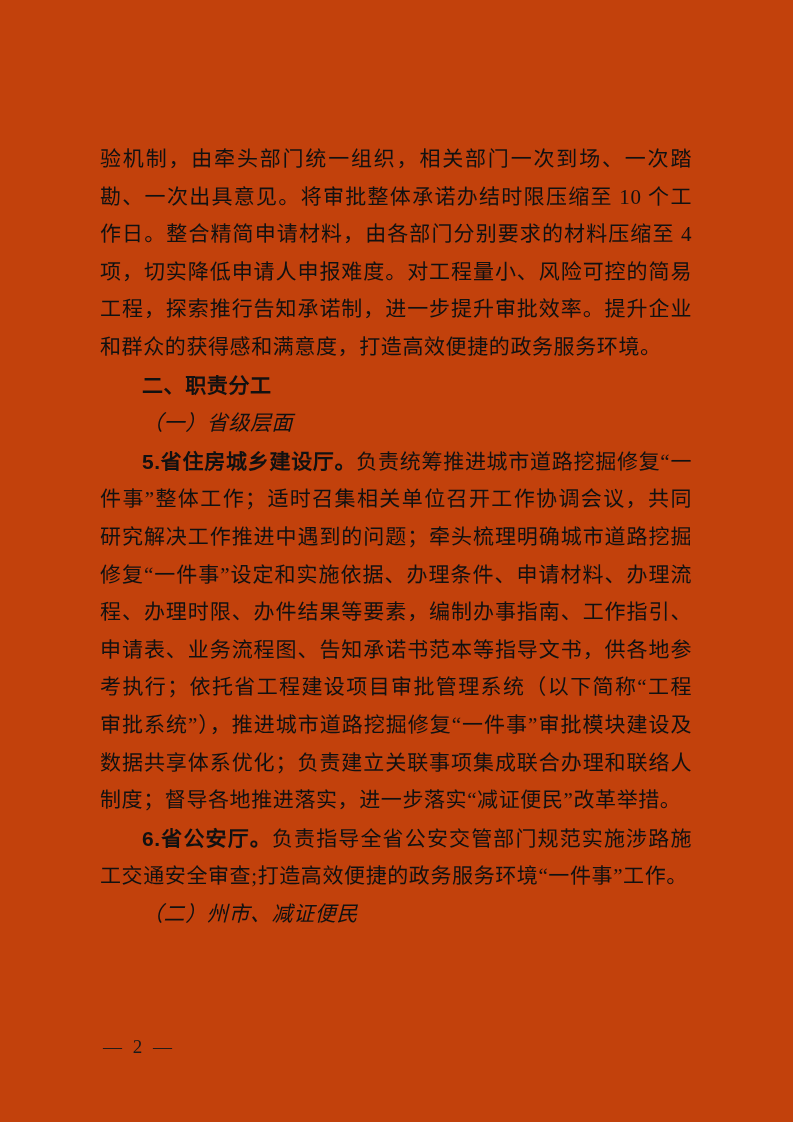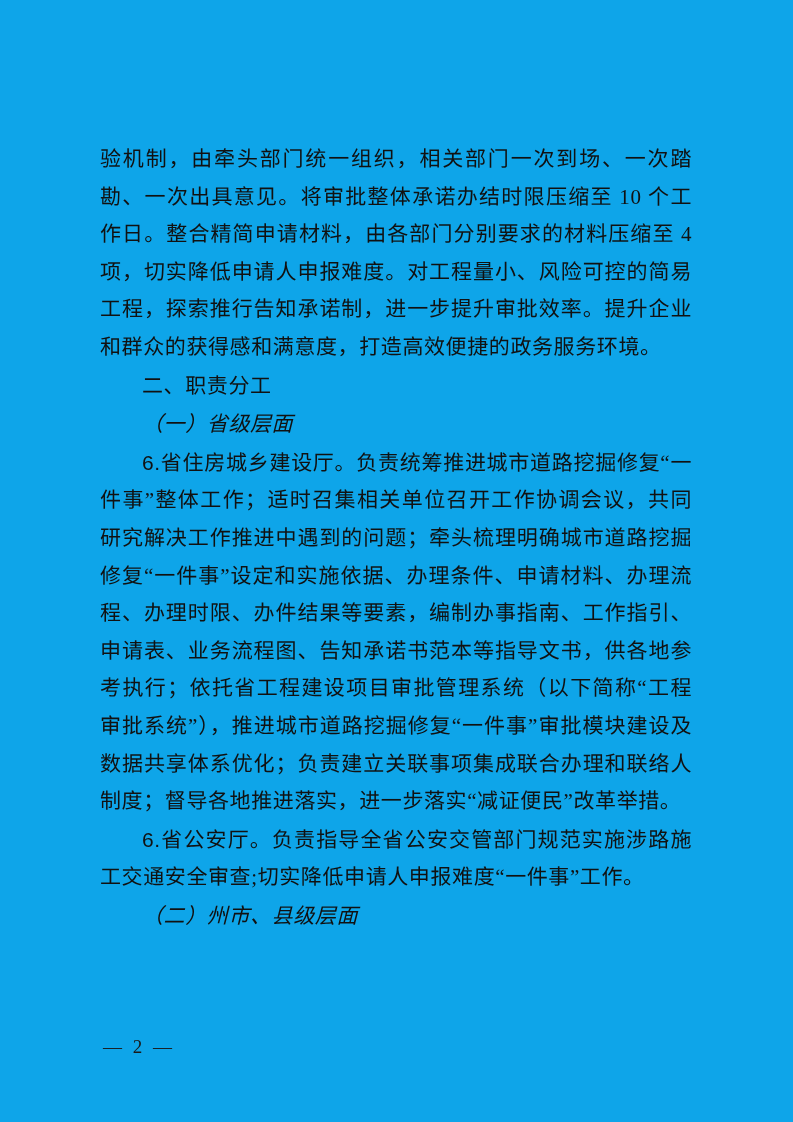--- a/index.html
+++ b/index.html
@@ -11,21 +11,21 @@
     height: 1122px;
     position: relative;
     background: #ffffff;
     overflow: hidden;
     font-family: "Liberation Serif", "DejaVu Serif", serif;
     color: #111111;
   }
   .page {
     position: absolute;
     inset: 0;
-    background: #0ea5e9;
+    background: #c2410c;
   }
   .doc {
     position: absolute;
     left: 100px;
     top: 141px;
     width: 592px;
     text-align: justify;
   }
   .doc p {
     margin: 0;
@@ -38,24 +38,24 @@
     text-indent: 2em;
   }
   .doc p.justify-last {
     text-align-last: justify;
   }
   .seg-normal {
     font-family: "Liberation Serif", "DejaVu Serif", serif;
   }
   .seg-hei {
     font-family: "Liberation Sans", "DejaVu Sans", sans-serif;
-    font-weight: 400;
+    font-weight: 700;
   }
   .seg-kai {
-    font-family: Liberation Sans, sans-serif;
+    font-family: Liberation Serif, serif;
     font-style: italic;
   }
   .page-footer {
     position: absolute;
     left: 103px;
     top: 1035px;
     font-size: 19px;
     line-height: 24px;
     letter-spacing: 3px;
     color: #1a1a1a;
@@ -63,20 +63,20 @@
   }
 </style>
 </head>
 <body>
 
 <main class="page">
   <section class="doc" id="doc-body">
       <p class="body"><span class="seg-normal">验机制，由牵头部门统一组织，相关部门一次到场、一次踏勘、一次出具意见。将审批整体承诺办结时限压缩至 10 个工作日。整合精简申请材料，由各部门分别要求的材料压缩至 4 项，切实降低申请人申报难度。对工程量小、风险可控的简易工程，探索推行告知承诺制，进一步提升审批效率。提升企业和群众的获得感和满意度，打造高效便捷的政务服务环境。</span></p>
       <p class="heading indent"><span class="seg-hei">二、职责分工</span></p>
       <p class="subheading indent"><span class="seg-kai">（一）省级层面</span></p>
-      <p class="body indent"><span class="seg-hei">6.省住房城乡建设厅。</span><span class="seg-normal">负责统筹推进城市道路挖掘修复“一件事”整体工作；适时召集相关单位召开工作协调会议，共同研究解决工作推进中遇到的问题；牵头梳理明确城市道路挖掘修复“一件事”设定和实施依据、办理条件、申请材料、办理流程、办理时限、办件结果等要素，编制办事指南、工作指引、申请表、业务流程图、告知承诺书范本等指导文书，供各地参考执行；依托省工程建设项目审批管理系统（以下简称“工程审批系统”），推进城市道路挖掘修复“一件事”审批模块建设及数据共享体系优化；负责建立关联事项集成联合办理和联络人制度；督导各地推进落实，进一步落实“减证便民”改革举措。</span></p>
-      <p class="body indent"><span class="seg-hei">6.省公安厅。</span><span class="seg-normal">负责指导全省公安交管部门规范实施涉路施工交通安全审查;切实降低申请人申报难度“一件事”工作。</span></p>
-      <p class="subheading indent"><span class="seg-kai">（二）州市、县级层面</span></p>
+      <p class="body indent"><span class="seg-hei">5.省住房城乡建设厅。</span><span class="seg-normal">负责统筹推进城市道路挖掘修复“一件事”整体工作；适时召集相关单位召开工作协调会议，共同研究解决工作推进中遇到的问题；牵头梳理明确城市道路挖掘修复“一件事”设定和实施依据、办理条件、申请材料、办理流程、办理时限、办件结果等要素，编制办事指南、工作指引、申请表、业务流程图、告知承诺书范本等指导文书，供各地参考执行；依托省工程建设项目审批管理系统（以下简称“工程审批系统”），推进城市道路挖掘修复“一件事”审批模块建设及数据共享体系优化；负责建立关联事项集成联合办理和联络人制度；督导各地推进落实，进一步落实“减证便民”改革举措。</span></p>
+      <p class="body indent"><span class="seg-hei">6.省公安厅。</span><span class="seg-normal">负责指导全省公安交管部门规范实施涉路施工交通安全审查;打造高效便捷的政务服务环境“一件事”工作。</span></p>
+      <p class="subheading indent"><span class="seg-kai">（二）州市、减证便民</span></p>
     </section>
   <footer class="page-footer">
     <span>— 2 —</span>
   </footer>
 </main>
 
 </body></html>

